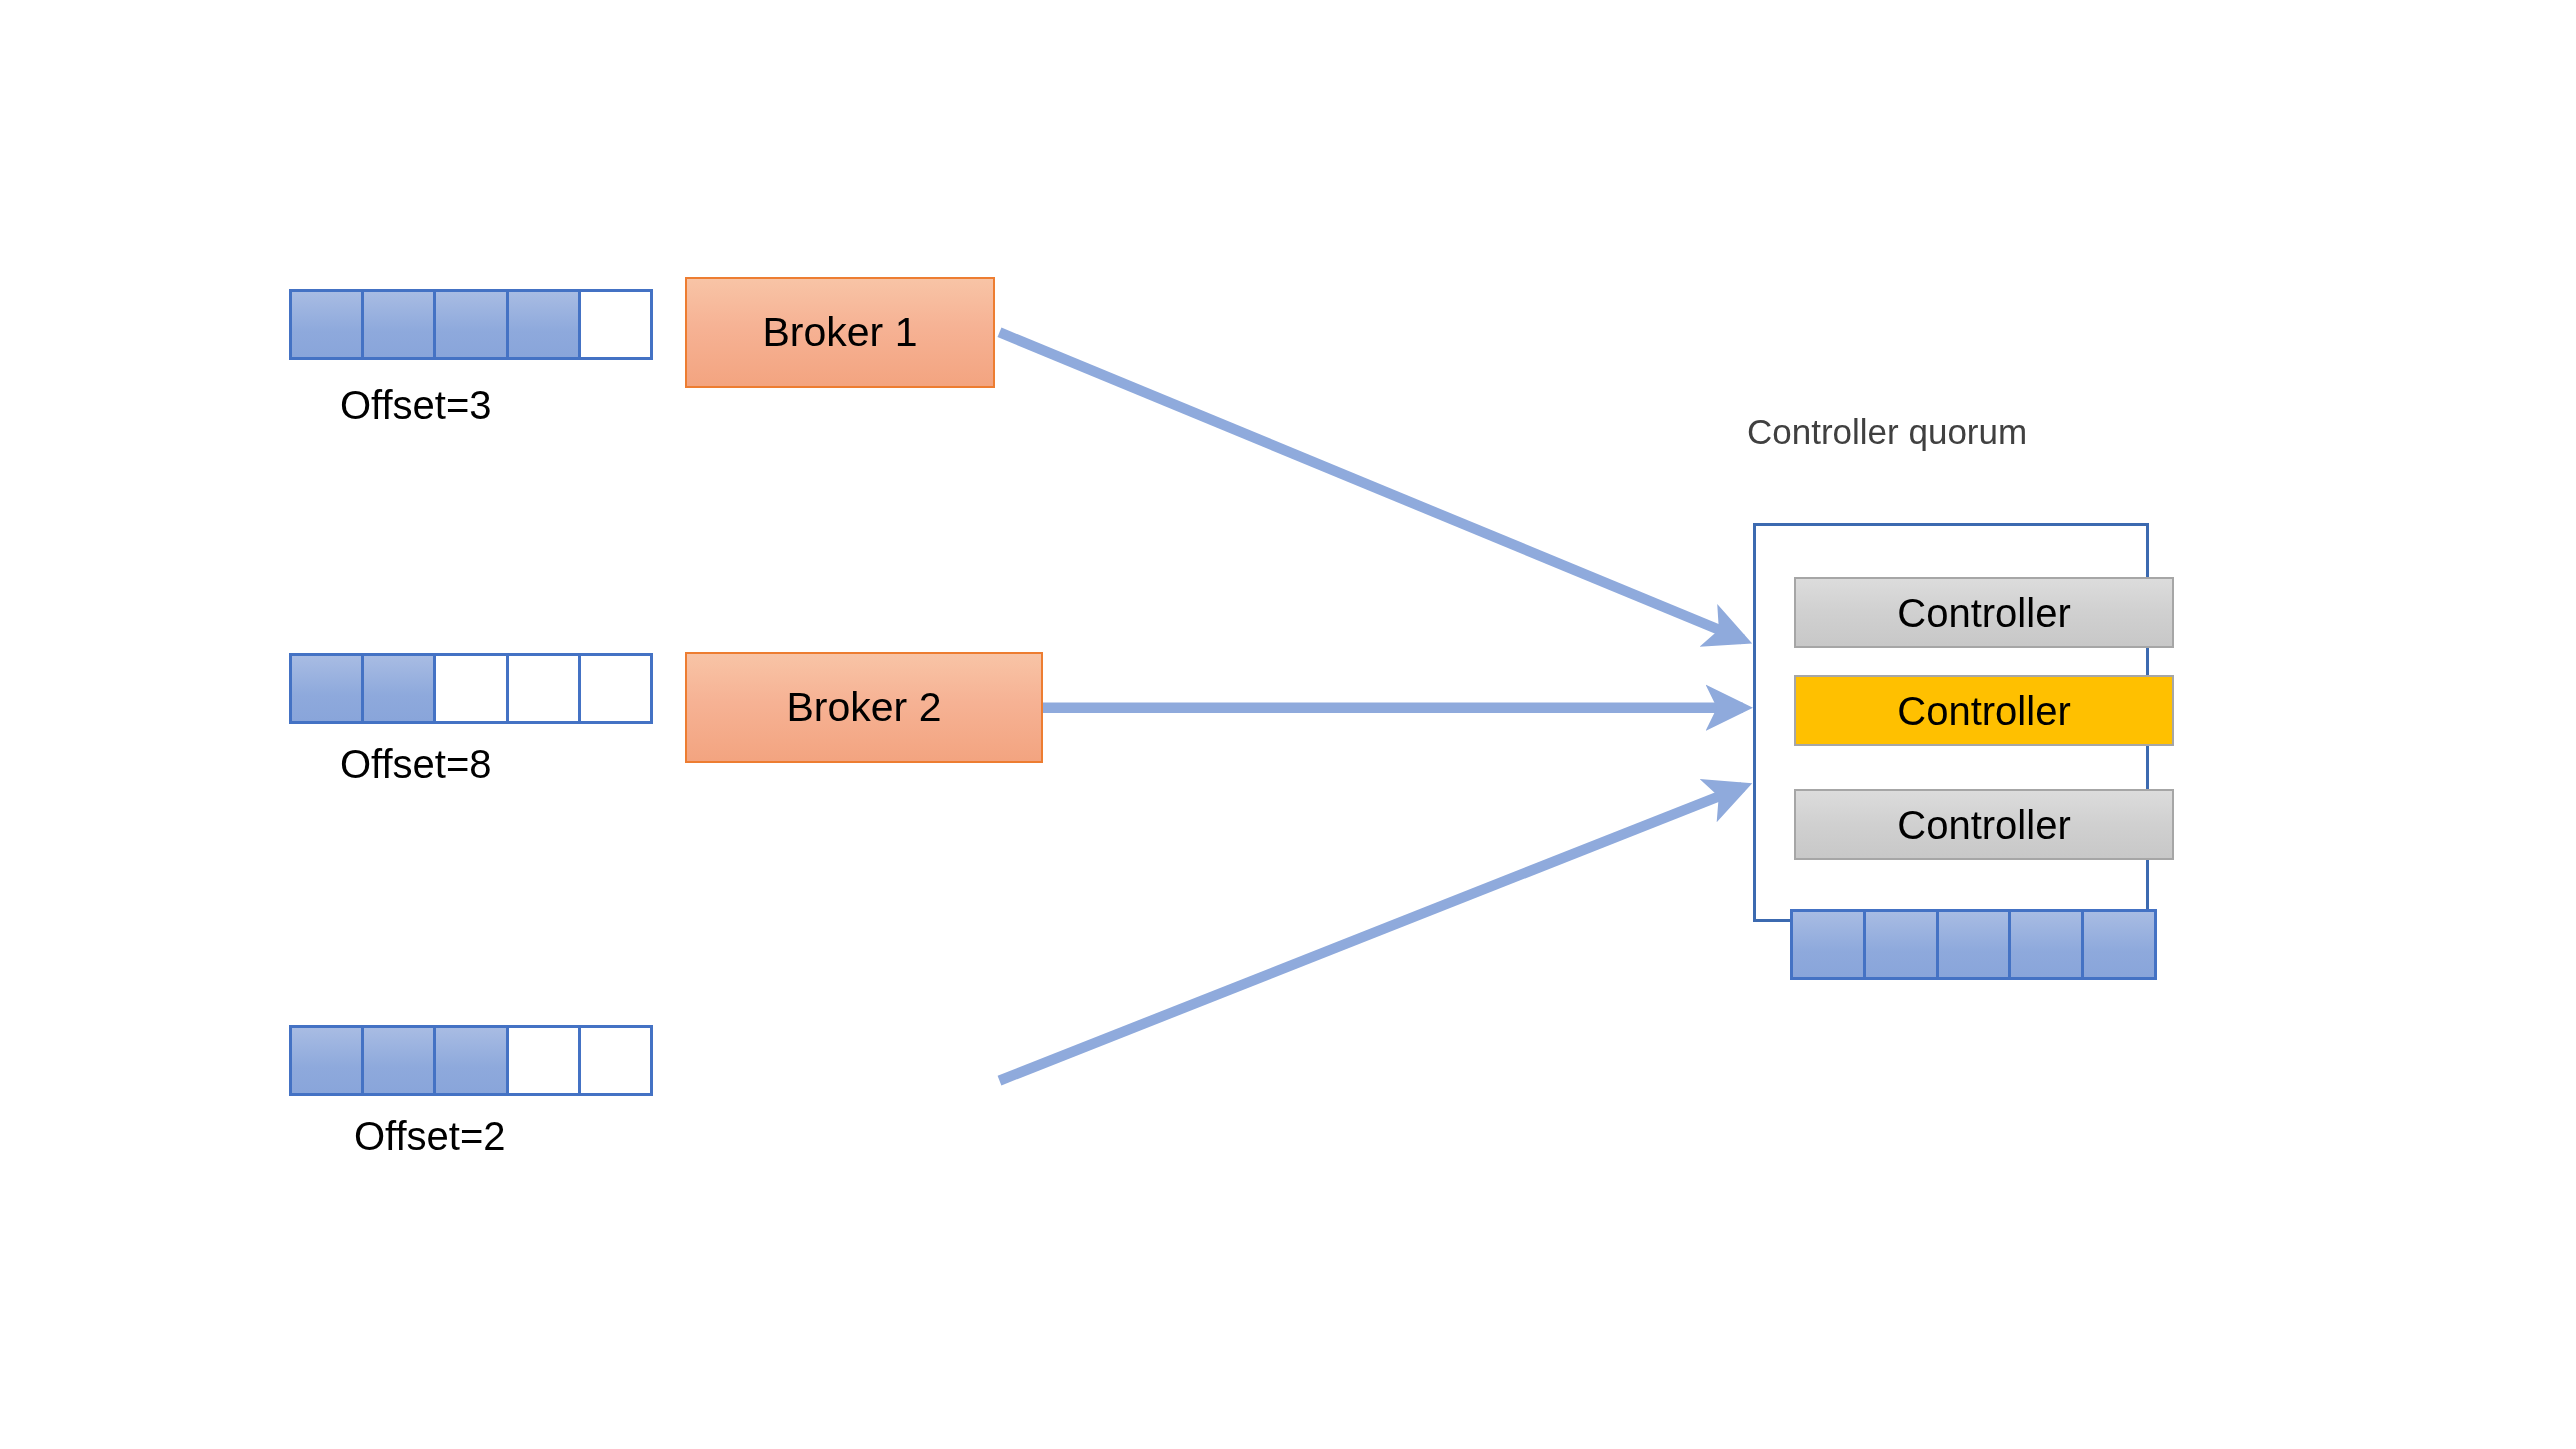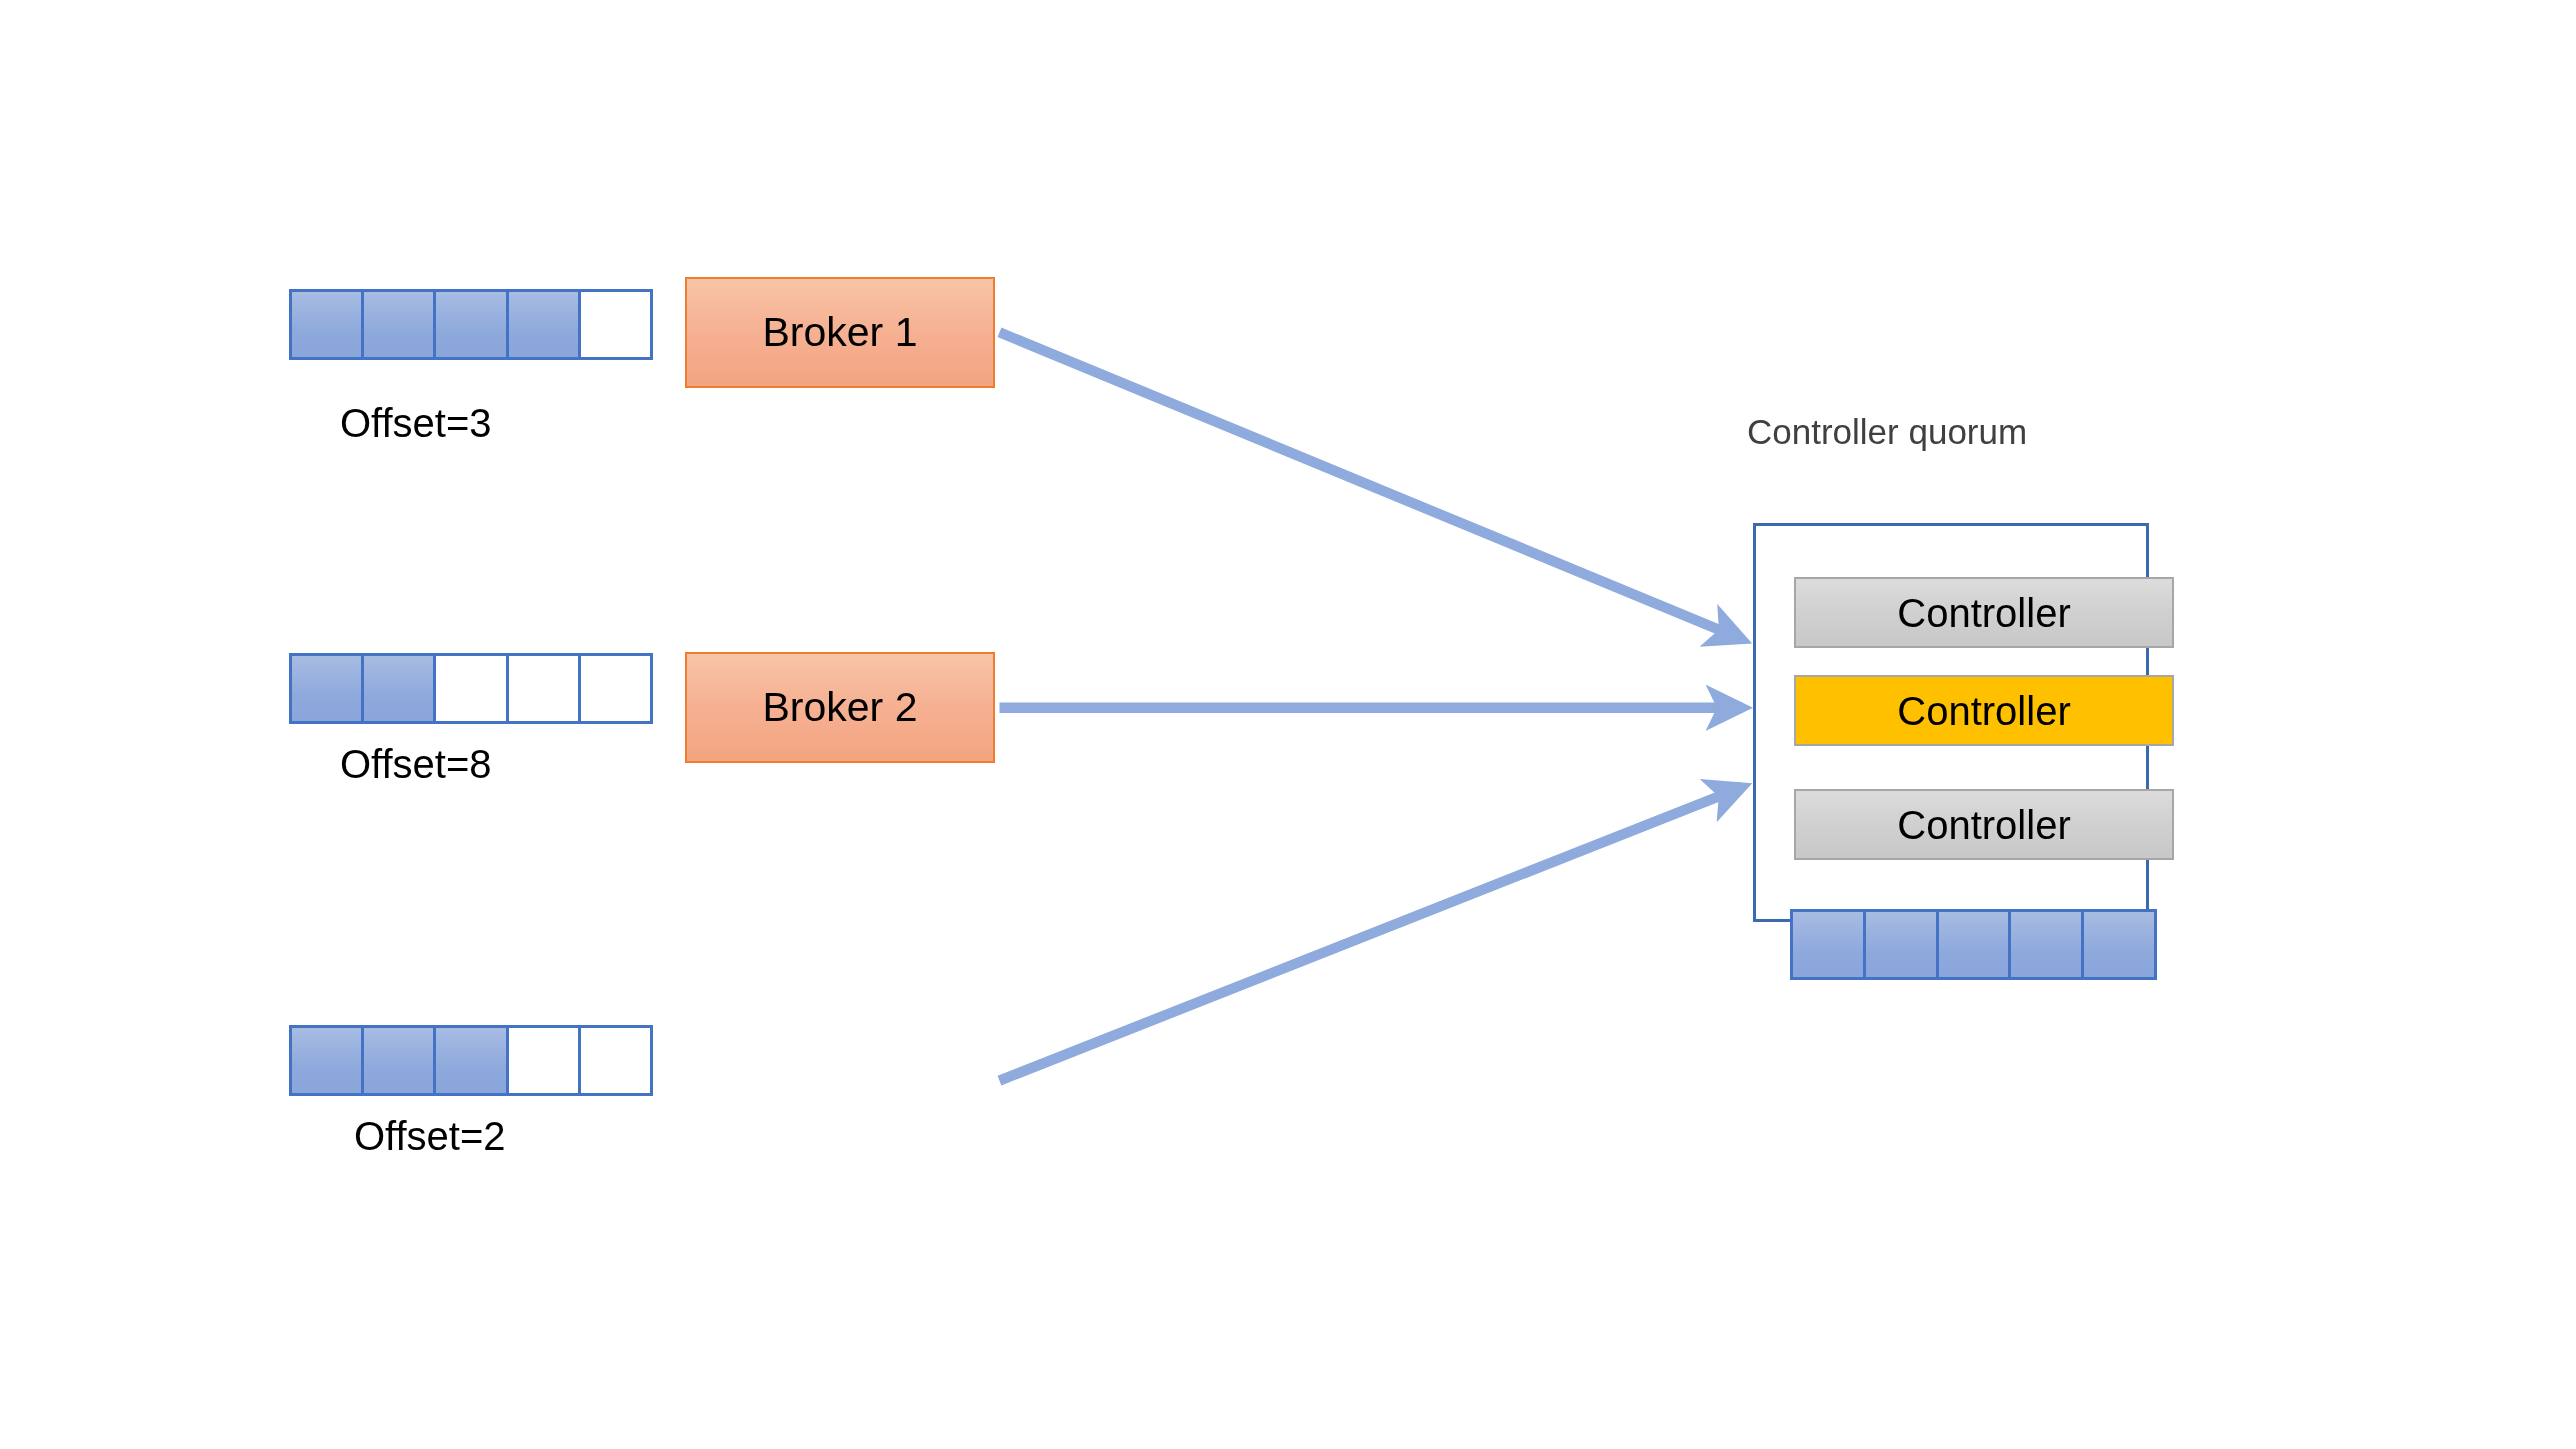--- a/index.html
+++ b/index.html
@@ -123,32 +123,32 @@
     <line x1="1552" y1="1678" x2="2706" y2="1222" stroke="#8FAADC" stroke-width="16" marker-end="url(#ah)"></line>
   </svg>
 
   <div class="log-strip" style="left:289px; top:289px; width:364px; height:71px;">
     <div class="log-cell filled"></div>
     <div class="log-cell filled"></div>
     <div class="log-cell filled"></div>
     <div class="log-cell filled"></div>
     <div class="log-cell"></div>
   </div>
-  <div class="offset-label" style="left:340px; top:403px;">Offset=3</div>
+  <div class="offset-label" style="left:340px; top:385px;">Offset=3</div>
   <div class="broker-box" style="left:685px; top:277px; width:310px; height:111px;">Broker 1</div>
 
   <div class="log-strip" style="left:289px; top:653px; width:364px; height:71px;">
     <div class="log-cell filled"></div>
     <div class="log-cell filled"></div>
     <div class="log-cell"></div>
     <div class="log-cell"></div>
     <div class="log-cell"></div>
   </div>
   <div class="offset-label" style="left:340px; top:744px;">Offset=8</div>
-  <div class="broker-box" style="left:685px; top:652px; width:310px; height:111px;">Broker 2</div>
+  <div class="broker-box" style="left:685px; top:652px; width:358px; height:111px;">Broker 2</div>
 
   <div class="log-strip" style="left:289px; top:1025px; width:364px; height:71px;">
     <div class="log-cell filled"></div>
     <div class="log-cell filled"></div>
     <div class="log-cell filled"></div>
     <div class="log-cell"></div>
     <div class="log-cell"></div>
   </div>
   <div class="offset-label" style="left:348px; top:1116px;margin-left:6px;">Offset=2</div>
 

